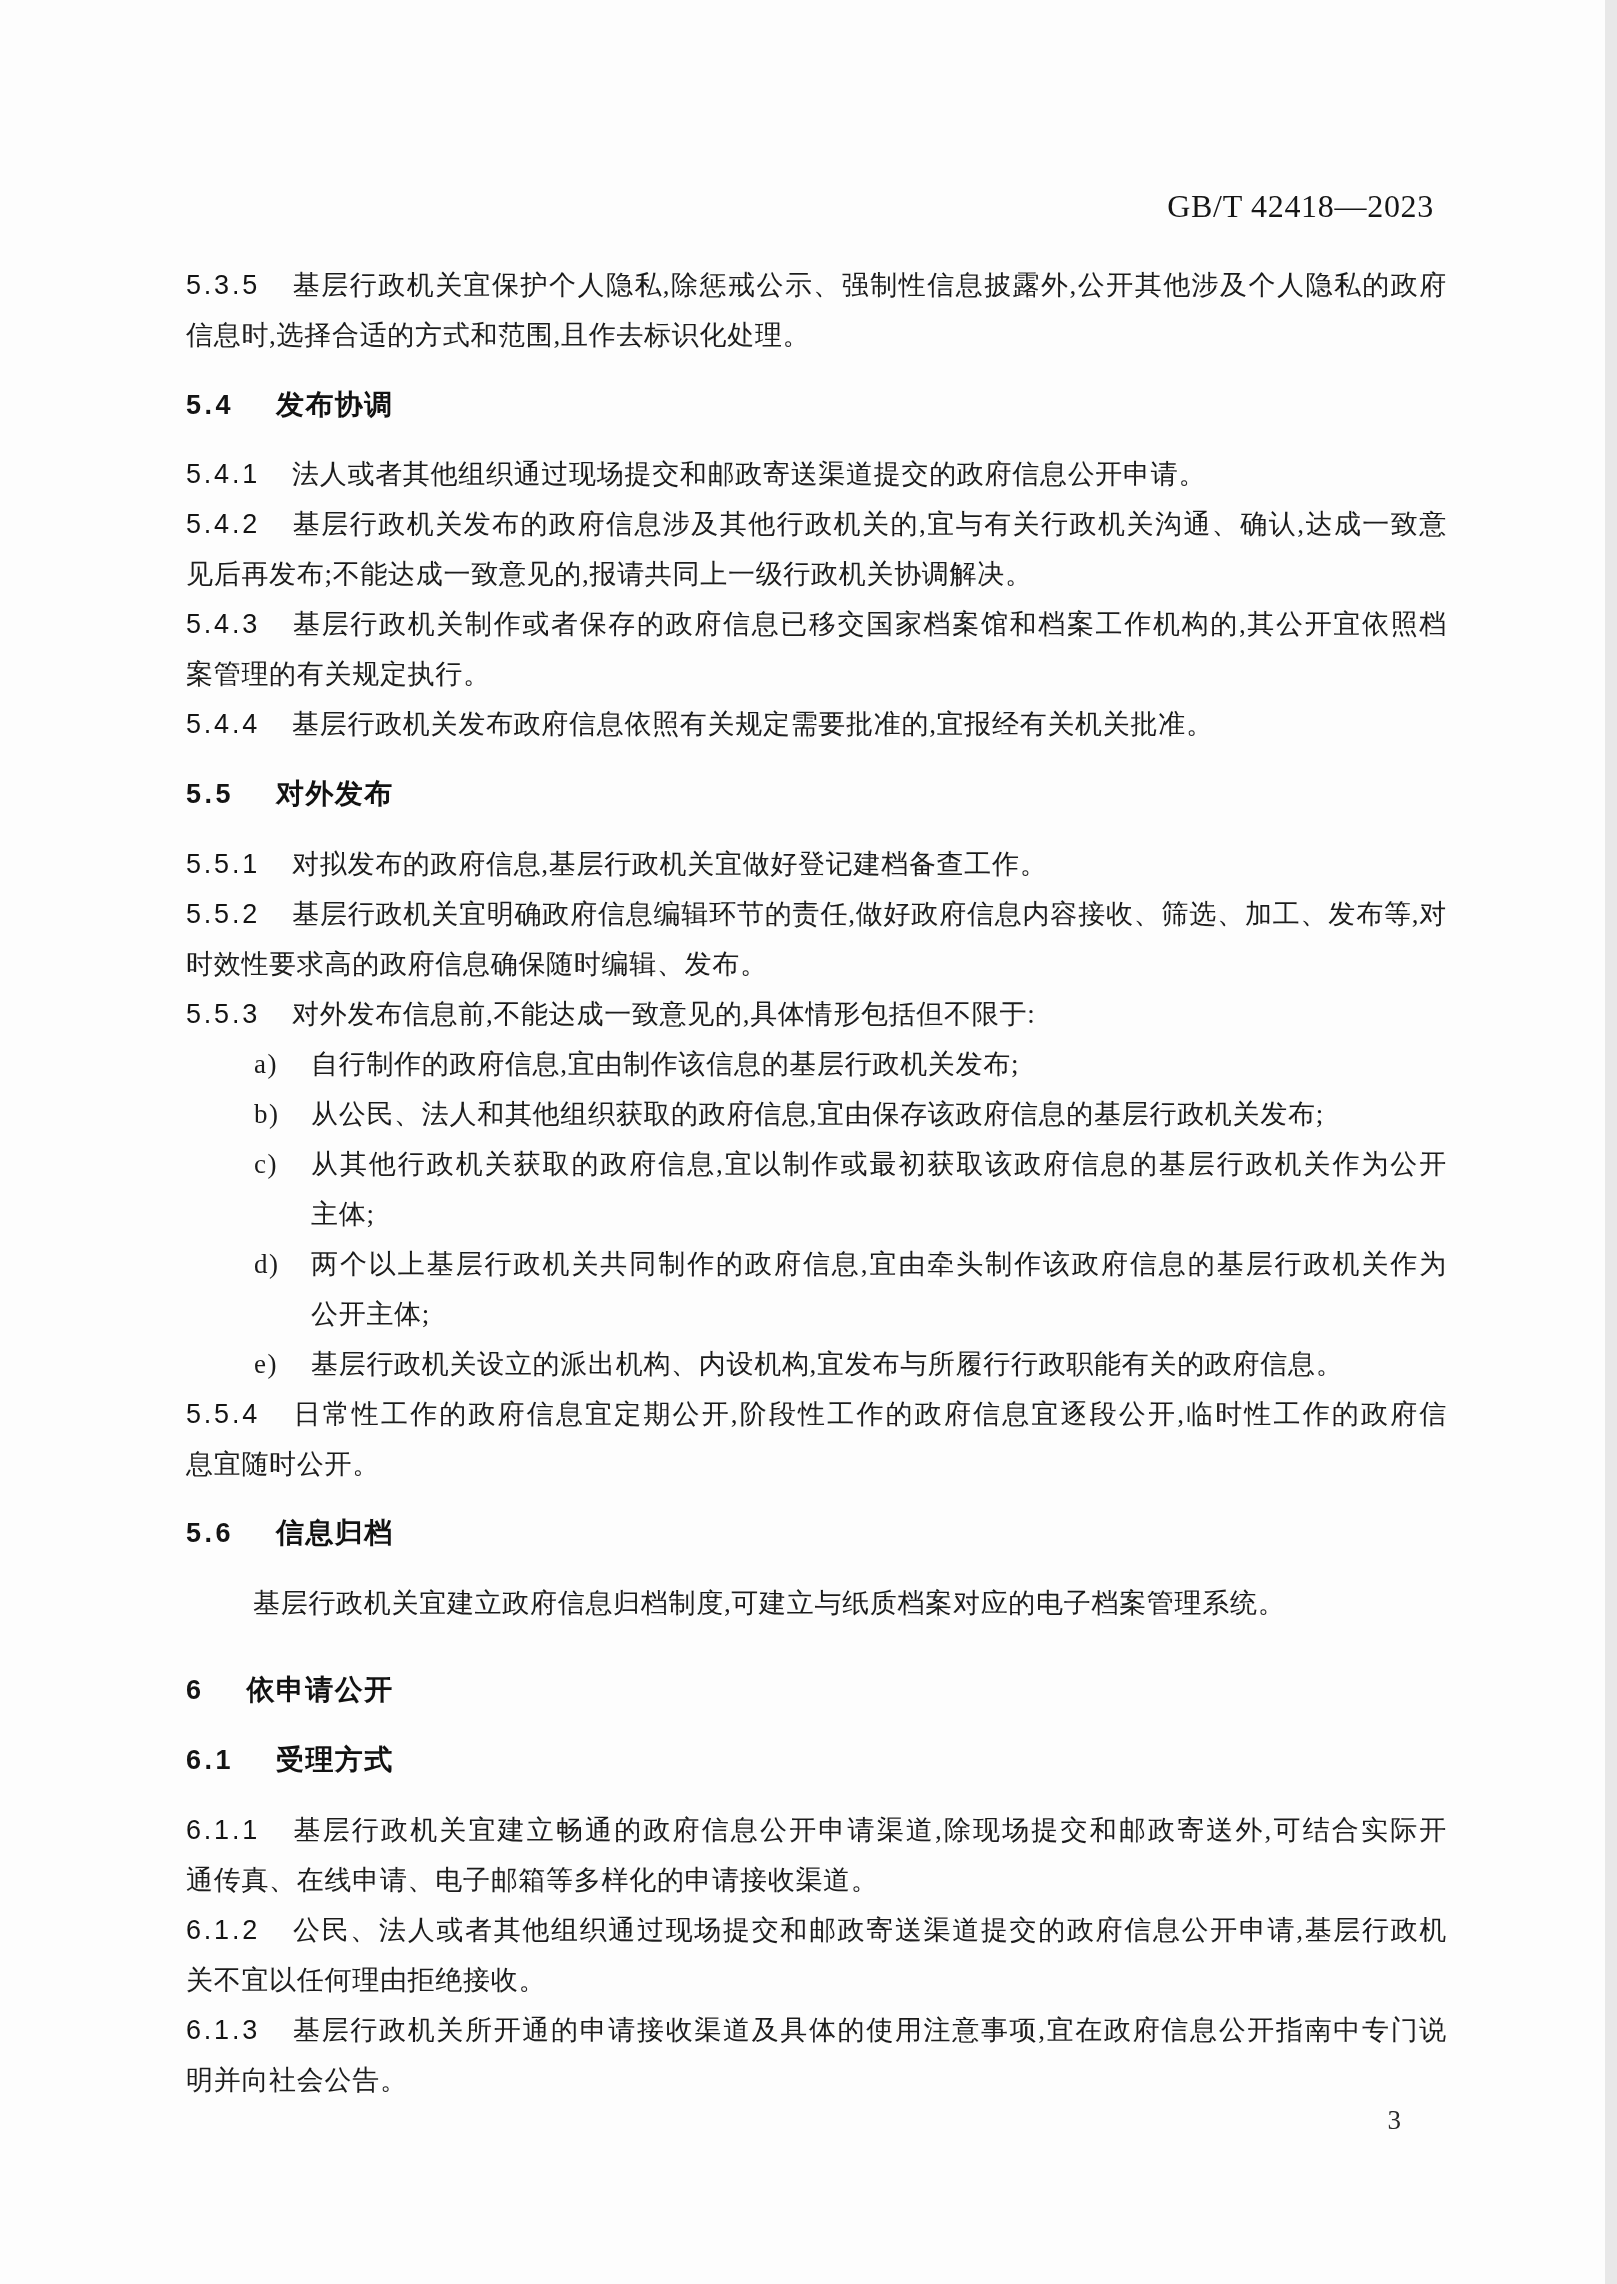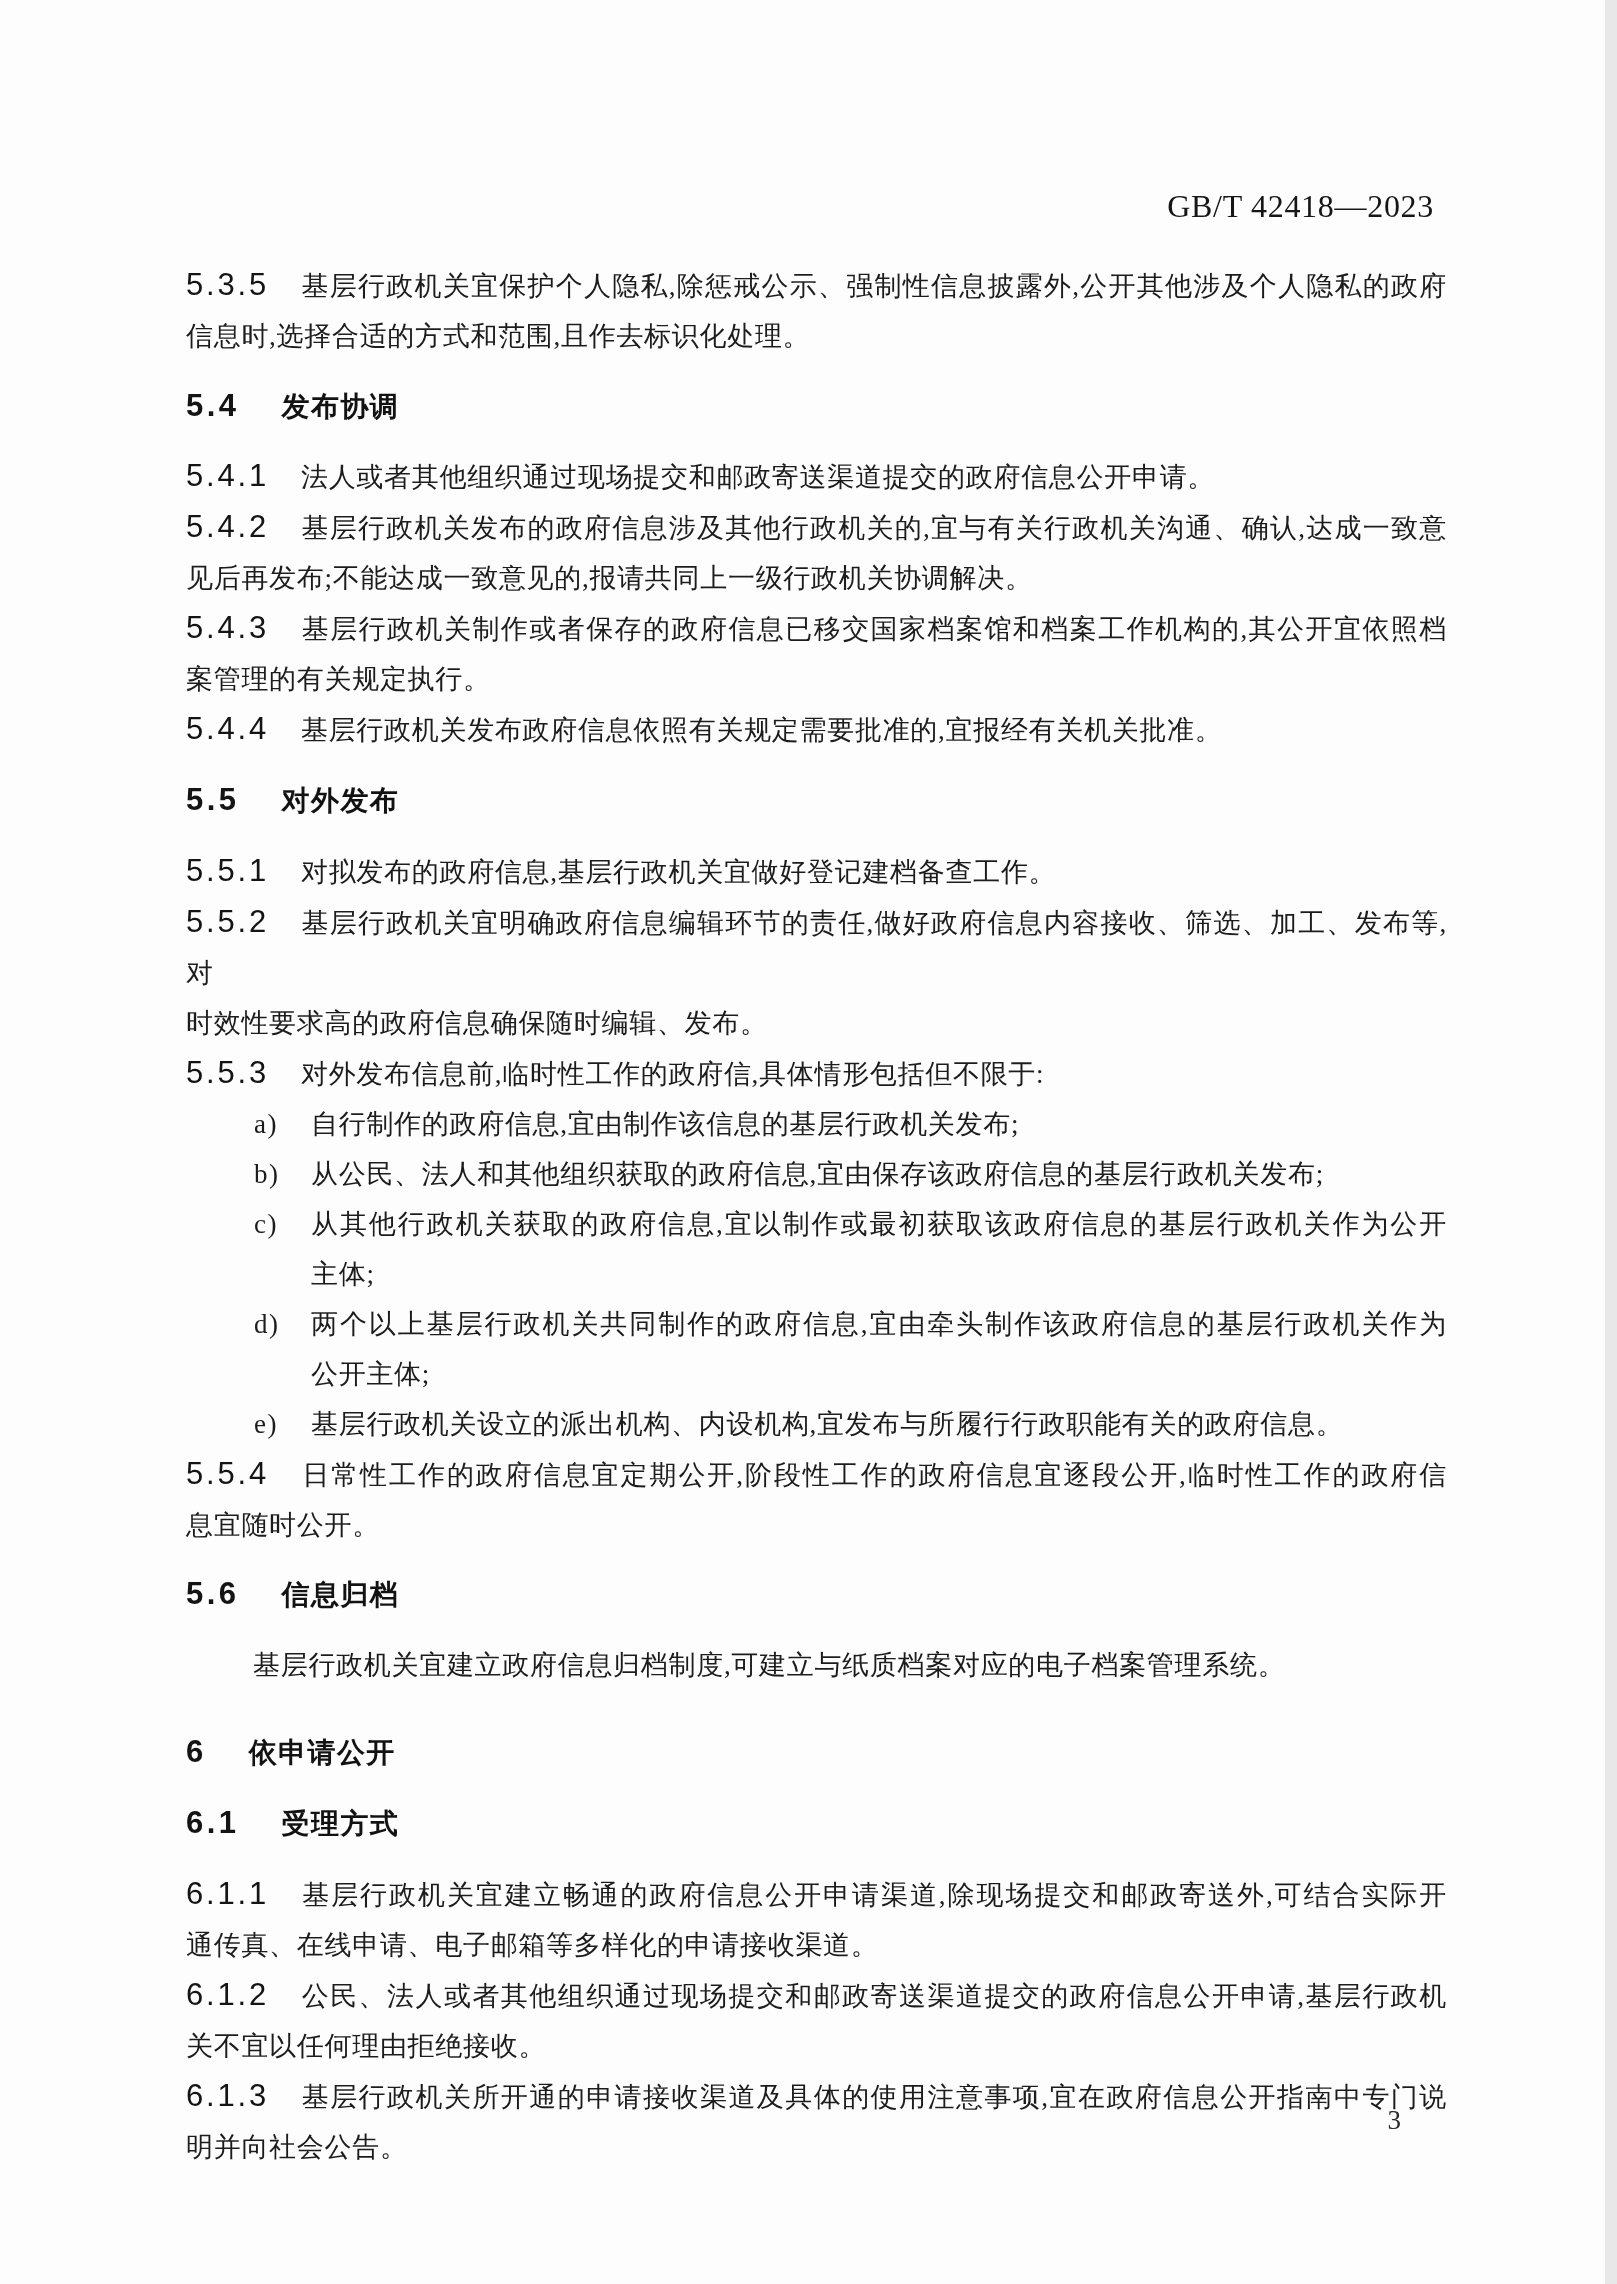--- a/index.html
+++ b/index.html
@@ -27,21 +27,21 @@
     font-size:27px;line-height:50px;letter-spacing:0.7px;
     color:#1c1c1c;
     text-align:left;
   }
   .line.fill{
     text-align:justify;
     text-align-last:justify;
   }
   .num{
     font-family:"Liberation Sans","DejaVu Sans",sans-serif;
-    font-size:31px;letter-spacing:2.8px;
+    font-size:27px;letter-spacing:2.8px;
     margin-right:32px;
     color:#141414;
   }
   .b-h3,.b-h2{
     font-family:"Liberation Sans","DejaVu Sans",sans-serif;
     font-weight:bold;
     font-size:28px;line-height:50px;letter-spacing:1.4px;
     color:#121212;
   }
   .b-h3{margin:19.7px 0;}
@@ -91,21 +91,21 @@
       </div>
       <div class="b-h3"><span class="num">5.5</span><span>对外发布</span></div>
       <div class="b-clause">
         <div class="line"><span class="num">5.5.1</span><span>对拟发布的政府信息,基层行政机关宜做好登记建档备查工作。</span></div>
       </div>
       <div class="b-clause">
         <div class="line fill"><span class="num">5.5.2</span><span>基层行政机关宜明确政府信息编辑环节的责任,做好政府信息内容接收、筛选、加工、发布等,对</span></div>
         <div class="line">时效性要求高的政府信息确保随时编辑、发布。</div>
       </div>
       <div class="b-clause">
-        <div class="line"><span class="num">5.5.3</span><span>对外发布信息前,临时性工作的政府信,具体情形包括但不限于:</span></div>
+        <div class="line"><span class="num">5.5.3</span><span>对外发布信息前,不能达成一致意见的,具体情形包括但不限于:</span></div>
       </div>
       <div class="b-list">
         <span class="label">a)</span>
         <div class="line">自行制作的政府信息,宜由制作该信息的基层行政机关发布;</div>
       </div>
       <div class="b-list">
         <span class="label">b)</span>
         <div class="line">从公民、法人和其他组织获取的政府信息,宜由保存该政府信息的基层行政机关发布;</div>
       </div>
       <div class="b-list">

